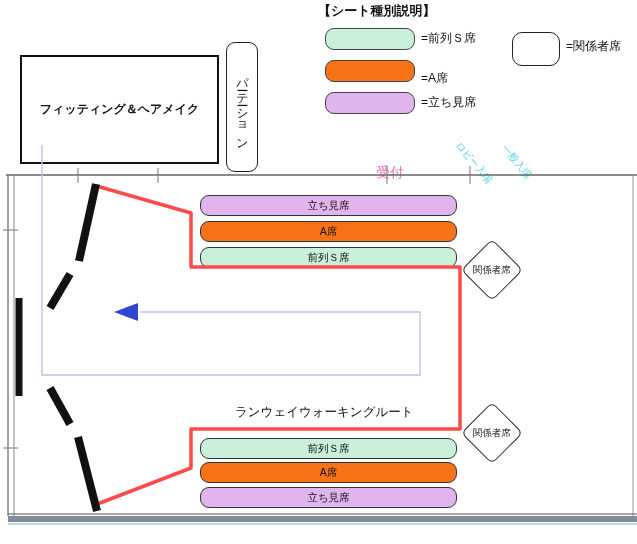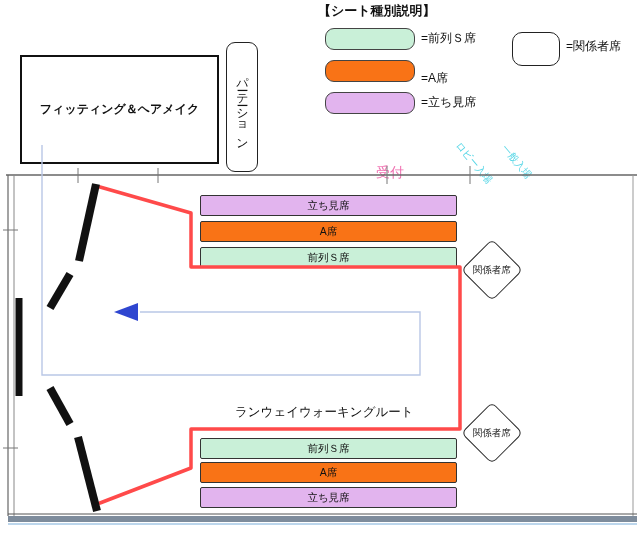--- a/index.html
+++ b/index.html
@@ -13,21 +13,21 @@
   .staff-label{position:absolute;left:566px;top:38px;font-size:12px;}
 
   
   .fitting{position:absolute;left:20px;top:55px;width:195px;height:105px;border:2px solid #111;background:#fff;
            display:flex;align-items:center;justify-content:center;font-size:12px;font-weight:bold;}
   .partition{position:absolute;left:226px;top:42px;width:30px;height:128px;border:1.5px solid #222;border-radius:9px;
              display:flex;align-items:center;justify-content:center;}
   .vtext{writing-mode:vertical-rl;text-orientation:upright;font-size:12px;letter-spacing:1px;}
 
   
-  .seat-row{position:absolute;left:200px;width:255px;height:19px;border:1.2px solid #333;border-radius:2px;
+  .seat-row{position:absolute;left:200px;width:255px;height:19px;border:1.2px solid #333;border-radius:9px;
             font-size:10.5px;text-align:center;line-height:19px;background:#fff;}
   .seat-s{background:#c9f0d8;}
   .seat-a{background:#f97316;}
   .seat-standing{background:#e2b4ee;}
 
   
   .diamond{position:absolute;width:42px;height:42px;background:#fff;border:1.5px solid #222;border-radius:6px;
            transform:rotate(45deg);display:flex;align-items:center;justify-content:center;}
   .diamond span{transform:rotate(-45deg);font-size:9.5px;white-space:nowrap;}
 

